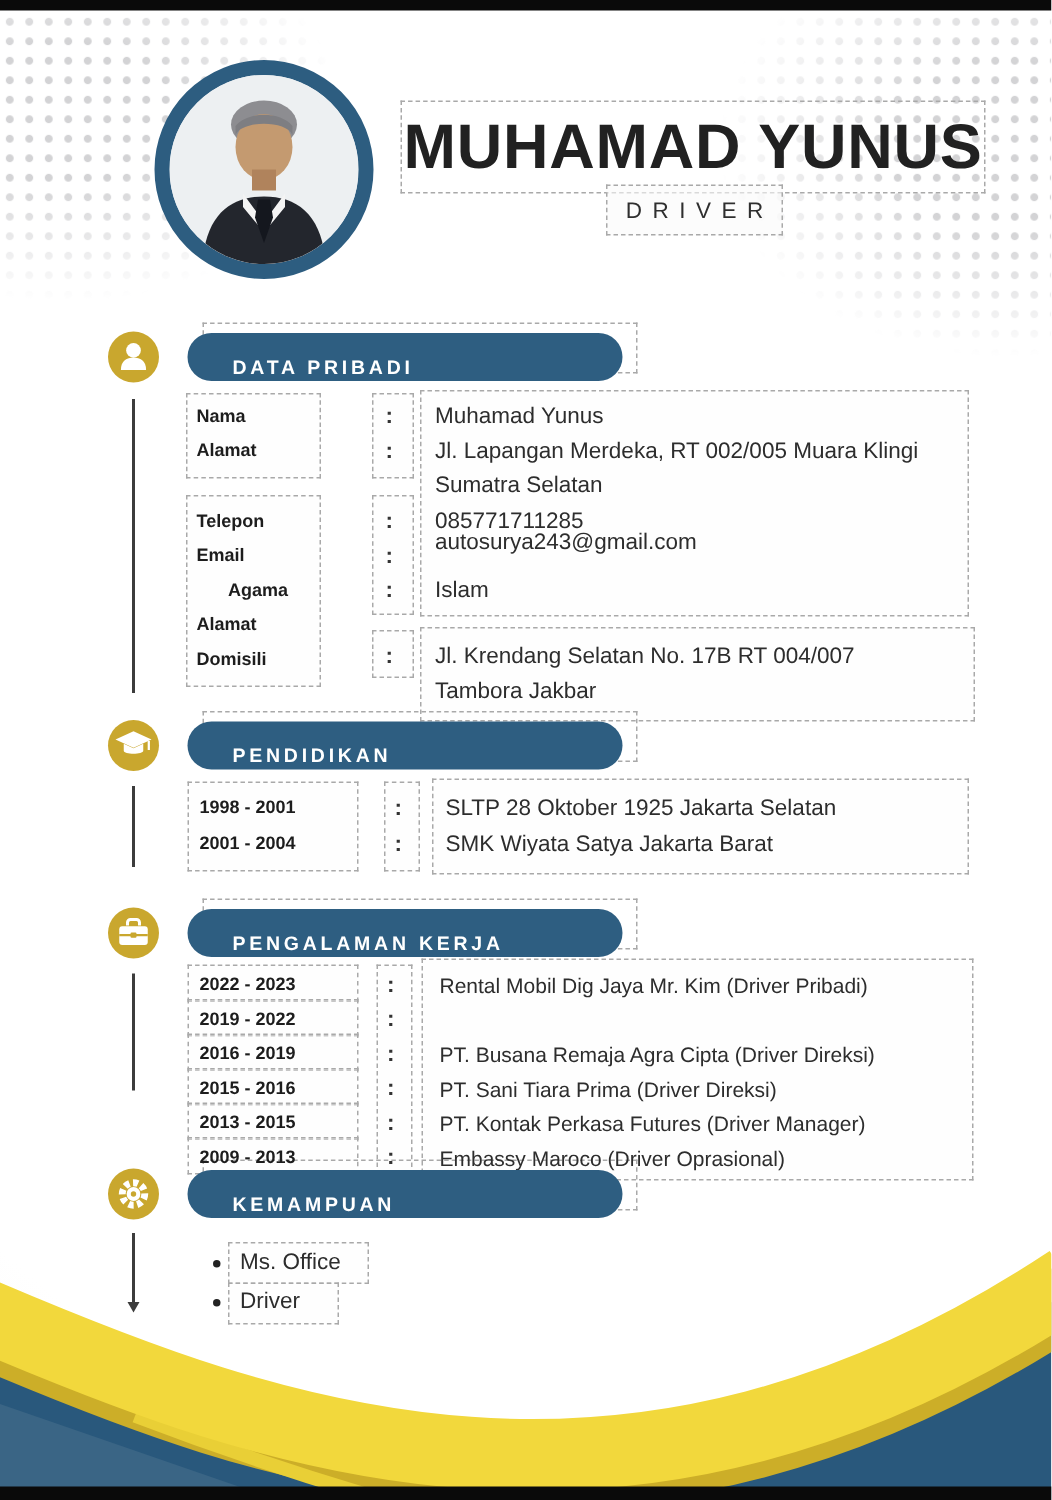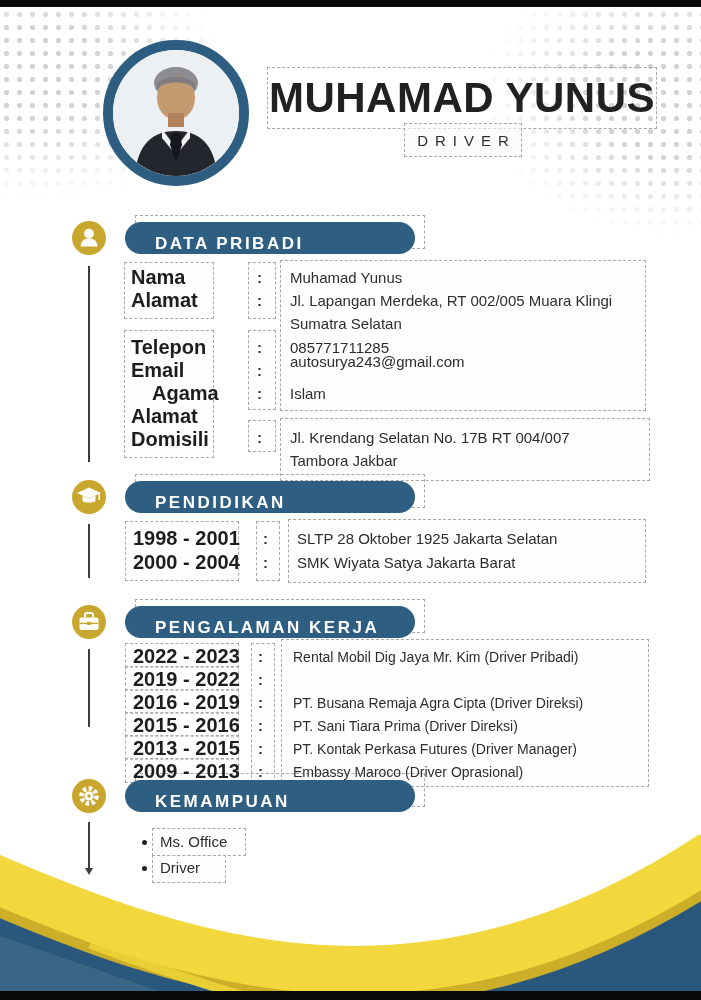--- a/index.html
+++ b/index.html
@@ -41,26 +41,26 @@
   .role-box{left:404px;top:123px;width:116px;height:32px;z-index:4;background:rgba(250,250,250,.6);
     display:flex;align-items:center;justify-content:center;}
   .role-box span{font-size:15px;color:#2f2f2f;letter-spacing:7px;text-indent:7px;white-space:nowrap;}
   
   .sec-icon{width:34px;height:34px;border-radius:50%;background:#c9a72e;z-index:4;
     display:flex;align-items:center;justify-content:center;}
   .sec-icon svg{display:block;}
   .pill-ghost{width:288px;height:32px;z-index:2;}
   .pill{width:290px;height:32px;background:#2e5e81;border-radius:16px;z-index:3;
     display:flex;align-items:center;padding-left:30px;box-sizing:border-box;}
-  .pill span{color:#ffffff;font-weight:bold;font-size:17px;letter-spacing:2.5px;white-space:nowrap;margin-top:12px;}
+  .pill span{color:#ffffff;font-weight:bold;font-size:13px;letter-spacing:2.5px;white-space:nowrap;margin-top:12px;}
   .vline{width:2px;background:#3c3c3c;z-index:2;}
   .arrow-down{width:0;height:0;border-left:4px solid transparent;border-right:4px solid transparent;
     border-top:7px solid #3c3c3c;z-index:2;}
   
-  .lbl{font-size:20px;font-weight:bold;color:#1d1d1d;line-height:23px;z-index:3;}
+  .lbl{font-size:12px;font-weight:bold;color:#1d1d1d;line-height:23px;z-index:3;}
   .sep{font-size:15px;font-weight:bold;color:#333;line-height:23px;z-index:3;}
   .val{font-size:15px;color:#2d2d2d;line-height:23px;z-index:3;}
   .val14{font-size:14px;color:#2d2d2d;line-height:22px;white-space:nowrap;z-index:3;}
   .ghost{z-index:2;background:rgba(252,252,252,.35);}
   .bullet-dot{width:5px;height:5px;border-radius:50%;background:#222;z-index:3;}
   
   .waves{left:0;top:818px;width:701px;height:182px;z-index:5;}
 </style>
 </head>
 <body>
@@ -143,21 +143,21 @@
   <div class="abs pill" style="left:125px;top:481px;">
     <span>PENDIDIKAN</span>
   </div>
   <div class="abs vline" style="left:88px;top:524px;height:54px;"></div>
 
   <div class="abs dash ghost" style="left:125px;top:521px;width:112px;height:58px;"></div>
   <div class="abs dash ghost" style="left:256px;top:521px;width:22px;height:58px;"></div>
   <div class="abs dash ghost" style="left:288px;top:519px;width:356px;height:62px;"></div>
 
   <div class="abs lbl" style="left:133px;top:527px;">1998 - 2001</div>
-  <div class="abs lbl" style="left:133px;top:551px;">2000 - 2004</div>
+  <div class="abs lbl" style="left:133px;top:551px;">2001 - 2004</div>
   <div class="abs sep" style="left:263px;top:527px;">:</div>
   <div class="abs sep" style="left:263px;top:551px;">:</div>
   <div class="abs val" style="left:297px;top:527px;width:345px;white-space:nowrap;">SLTP 28 Oktober 1925 Jakarta Selatan</div>
   <div class="abs val" style="left:297px;top:551px;width:345px;white-space:nowrap;">SMK Wiyata Satya Jakarta Barat</div>
 
   <div class="abs sec-icon" style="left:72px;top:605px;">
     <svg width="34" height="34" viewBox="0 0 34 34">
       <rect x="7.5" y="12.5" width="19" height="12.5" rx="2" fill="#fff"></rect>
       <path d="M13,12 V10 a2,2 0 0 1 2,-2 h4 a2,2 0 0 1 2,2 v2" fill="none" stroke="#fff" stroke-width="2"></path>
       <line x1="7.5" y1="18.4" x2="26.5" y2="18.4" stroke="#c9a72e" stroke-width="1.4"></line>

